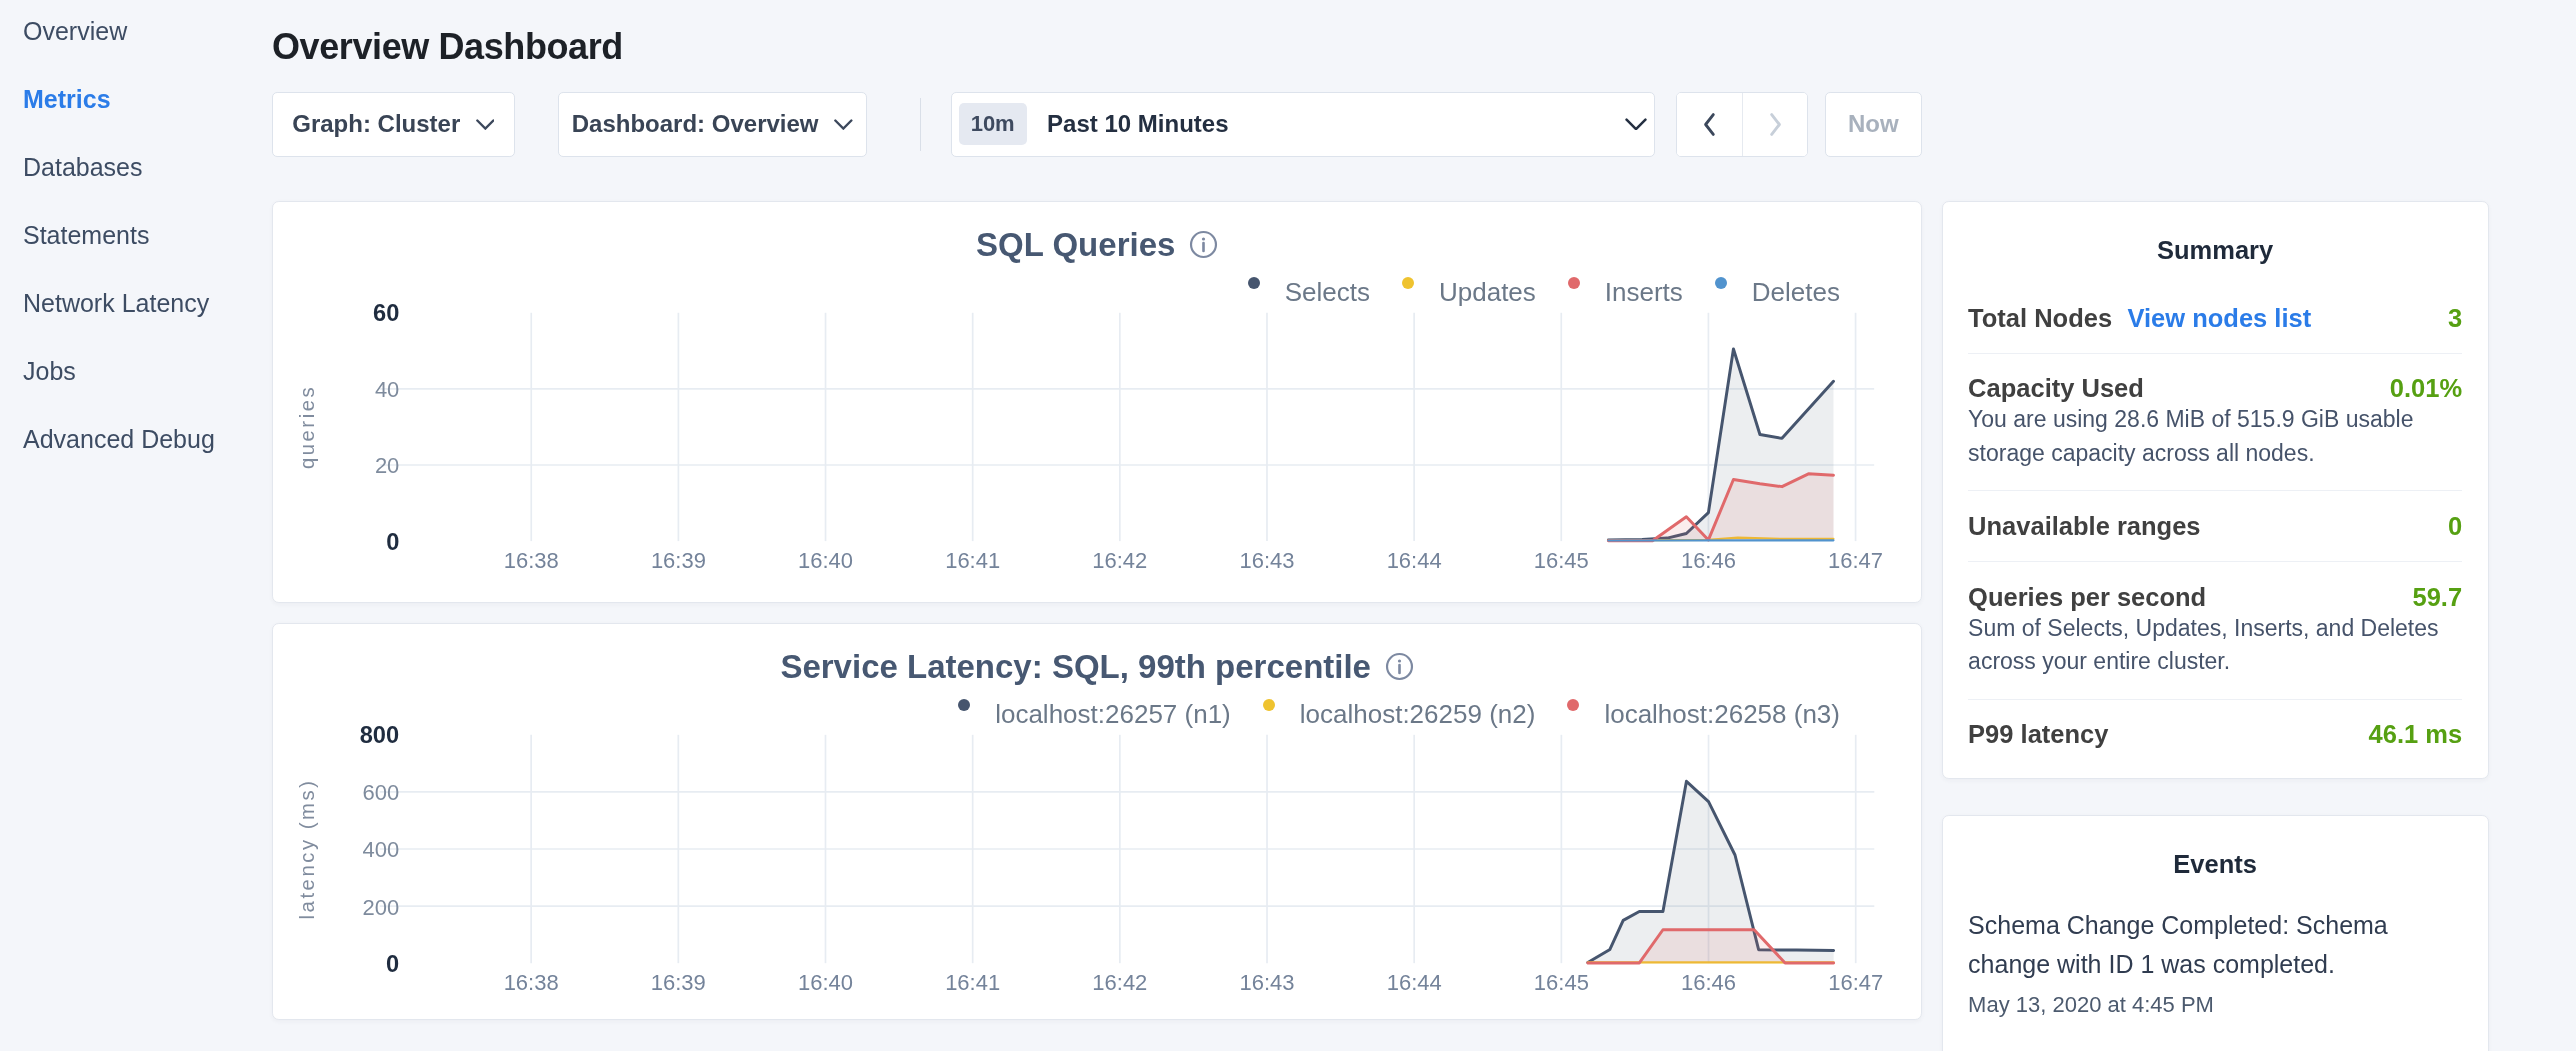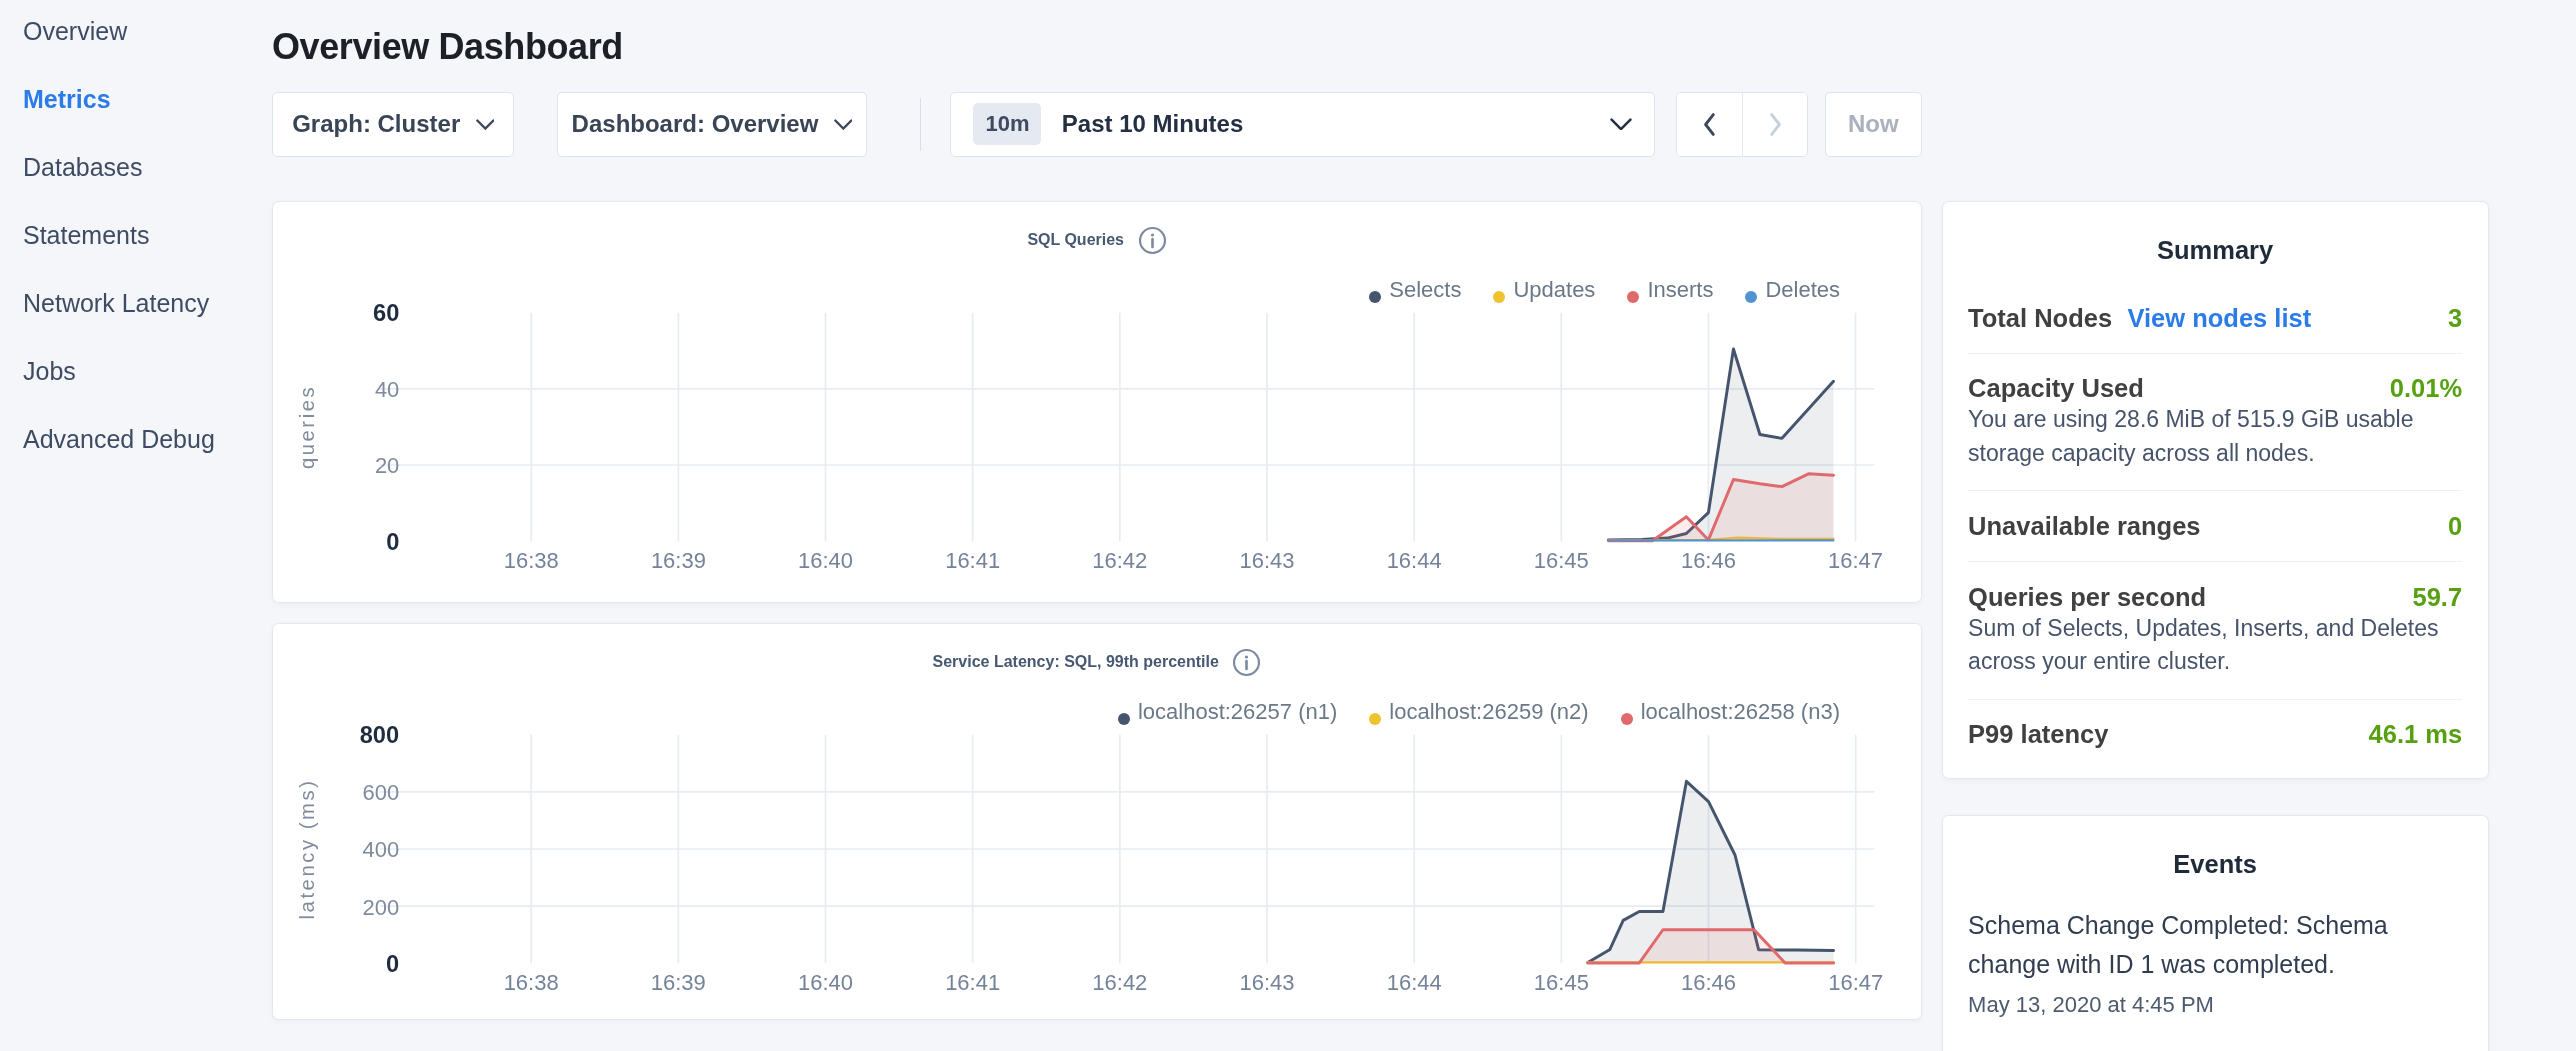--- a/index.html
+++ b/index.html
@@ -29,40 +29,40 @@
   .btn {
     height:65px; background:#fff; border:0.9px solid #dde3ec; border-radius:5.1px;
     display:flex; align-items:center; justify-content:center;
     font-size:24px; font-weight:700; color:#394455; cursor:pointer;
     font-family:"Liberation Sans", sans-serif;
   }
   .dd { gap:15.3px; }
   .dd1 { width:247px; }
   .dd2 { width:315px; margin-left:43px; }
   .vdiv { width:0.9px; height:53px; background:#d9dfe8; margin-left:53px; margin-right:30px; flex:none; }
-  .time-picker { width:718px; justify-content:flex-start; padding:0 22px; }
+  .time-picker { width:718px; justify-content:flex-start; padding:0 7px; }
   .badge { background:#e5e9f1; border-radius:5.1px; padding:7.7px 12px; font-size:22px; font-weight:700; color:#3e4a5f; margin-right:20.4px; }
   .tp-label { font-size:24px; font-weight:700; color:#242f41; }
   .tp-chev { margin-left:auto; }
   .arrow-group { display:flex; margin-left:21px; border:0.9px solid #dde3ec; border-radius:5.1px; background:#fff; height:65px; overflow:hidden; }
   .arrow-btn { width:66px; height:100%; display:flex; align-items:center; justify-content:center; border:none; background:#fff; cursor:pointer; padding:0; }
   .arrow-btn + .arrow-btn { border-left:0.9px solid #e6eaf0; }
   .now-btn { width:99px; margin-left:17px; color:#a8b1bd; }
 
   
   .columns { display:flex; align-items:flex-start; }
   .charts-col { width:1650px; flex:none; }
   .card { background:#fff; border:0.9px solid #e3e7ee; border-radius:6.8px; box-shadow:0 1.7px 4.3px rgba(40,50,70,0.04); }
 
   .chart-card { position:relative; height:402px; margin-top:44px; }
   .chart-card.second { height:397px; margin-top:20.4px; }
   .chart-head { position:absolute; top:24px; left:0; right:0; text-align:center; z-index:2; }
-  .chart-head h2 { display:inline-flex; align-items:center; gap:13.6px; font-size:16px; font-weight:700; color:#475872; margin:0; }
+  .chart-head h2 { display:inline-flex; align-items:center; gap:13.6px; font-size:33px; font-weight:700; color:#475872; margin:0; }
   .legend { position:absolute; top:75px; right:81px; display:flex; gap:32px; z-index:2; }
-  .legend-item { display:flex; align-items:flex-end; gap:8px; font-size:22px; color:#6b7888; white-space:nowrap; }
+  .legend-item { display:flex; align-items:flex-start; gap:25px; font-size:26px; color:#6b7888; white-space:nowrap; }
   .legend-dot { width:12px; height:12px; border-radius:50%; flex:none; }
   svg.plot { position:absolute; left:0; top:0; width:100%; height:100%; display:block; }
   svg text { font-family:"Liberation Sans", sans-serif; }
 
   
   .right-col { width:547px; flex:none; margin-left:19.6px; }
   .summary-card { margin-top:44px; padding:0 25.5px 8.5px; }
   .panel-title { font-size:25.5px; font-weight:700; text-align:center; color:#1f2a3a; margin:34px 0 18.7px; }
   .srow { padding:20.4px 0; border-bottom:0.9px solid #edf0f5; }
   .srow:last-child { border-bottom:none; }

